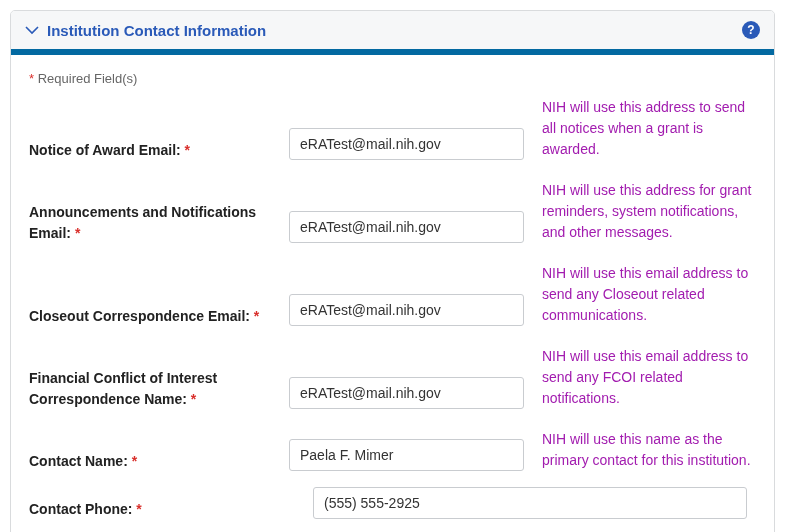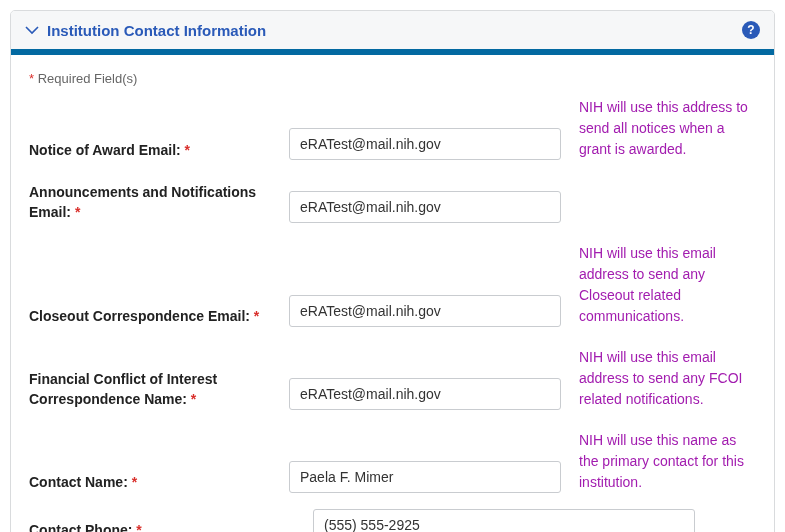--- a/index.html
+++ b/index.html
@@ -71,25 +71,25 @@
   .field-label {
     width: 260px;
     flex-shrink: 0;
     font-weight: 600;
     color: #222;
     line-height: 1.45;
     padding-top: 6px;
     padding-right: 8px;
   }
   .field-input {
-    width: 272px;
+    width: 235px;
     flex-shrink: 0;
   }
   .field-input.wide {
-    width: 382px;
+    width: 434px;
   }
   .field-input input {
     width: 100%;
     padding: 7px 10px;
     border: 1px solid #c9ccd0;
     border-radius: 3px;
     font-size: 14px;
     font-family: inherit;
     color: #333;
   }
@@ -135,20 +135,21 @@
     </div>
 
     <div class="field-row">
       <div class="field-label">
         <span>Announcements and Notifications Email:</span>
         <span class="asterisk">*</span>
       </div>
       <div class="field-input">
         <input type="text" value="eRATest@mail.nih.gov" style="">
       </div>
+      <div class="field-help">NIH will use this address for grant reminders, system notifications, and other messages.</div>
     </div>
 
     <div class="field-row">
       <div class="field-label">
         <span>Closeout Correspondence Email:</span>
         <span class="asterisk">*</span>
       </div>
       <div class="field-input">
         <input type="text" value="eRATest@mail.nih.gov" style="">
       </div>

